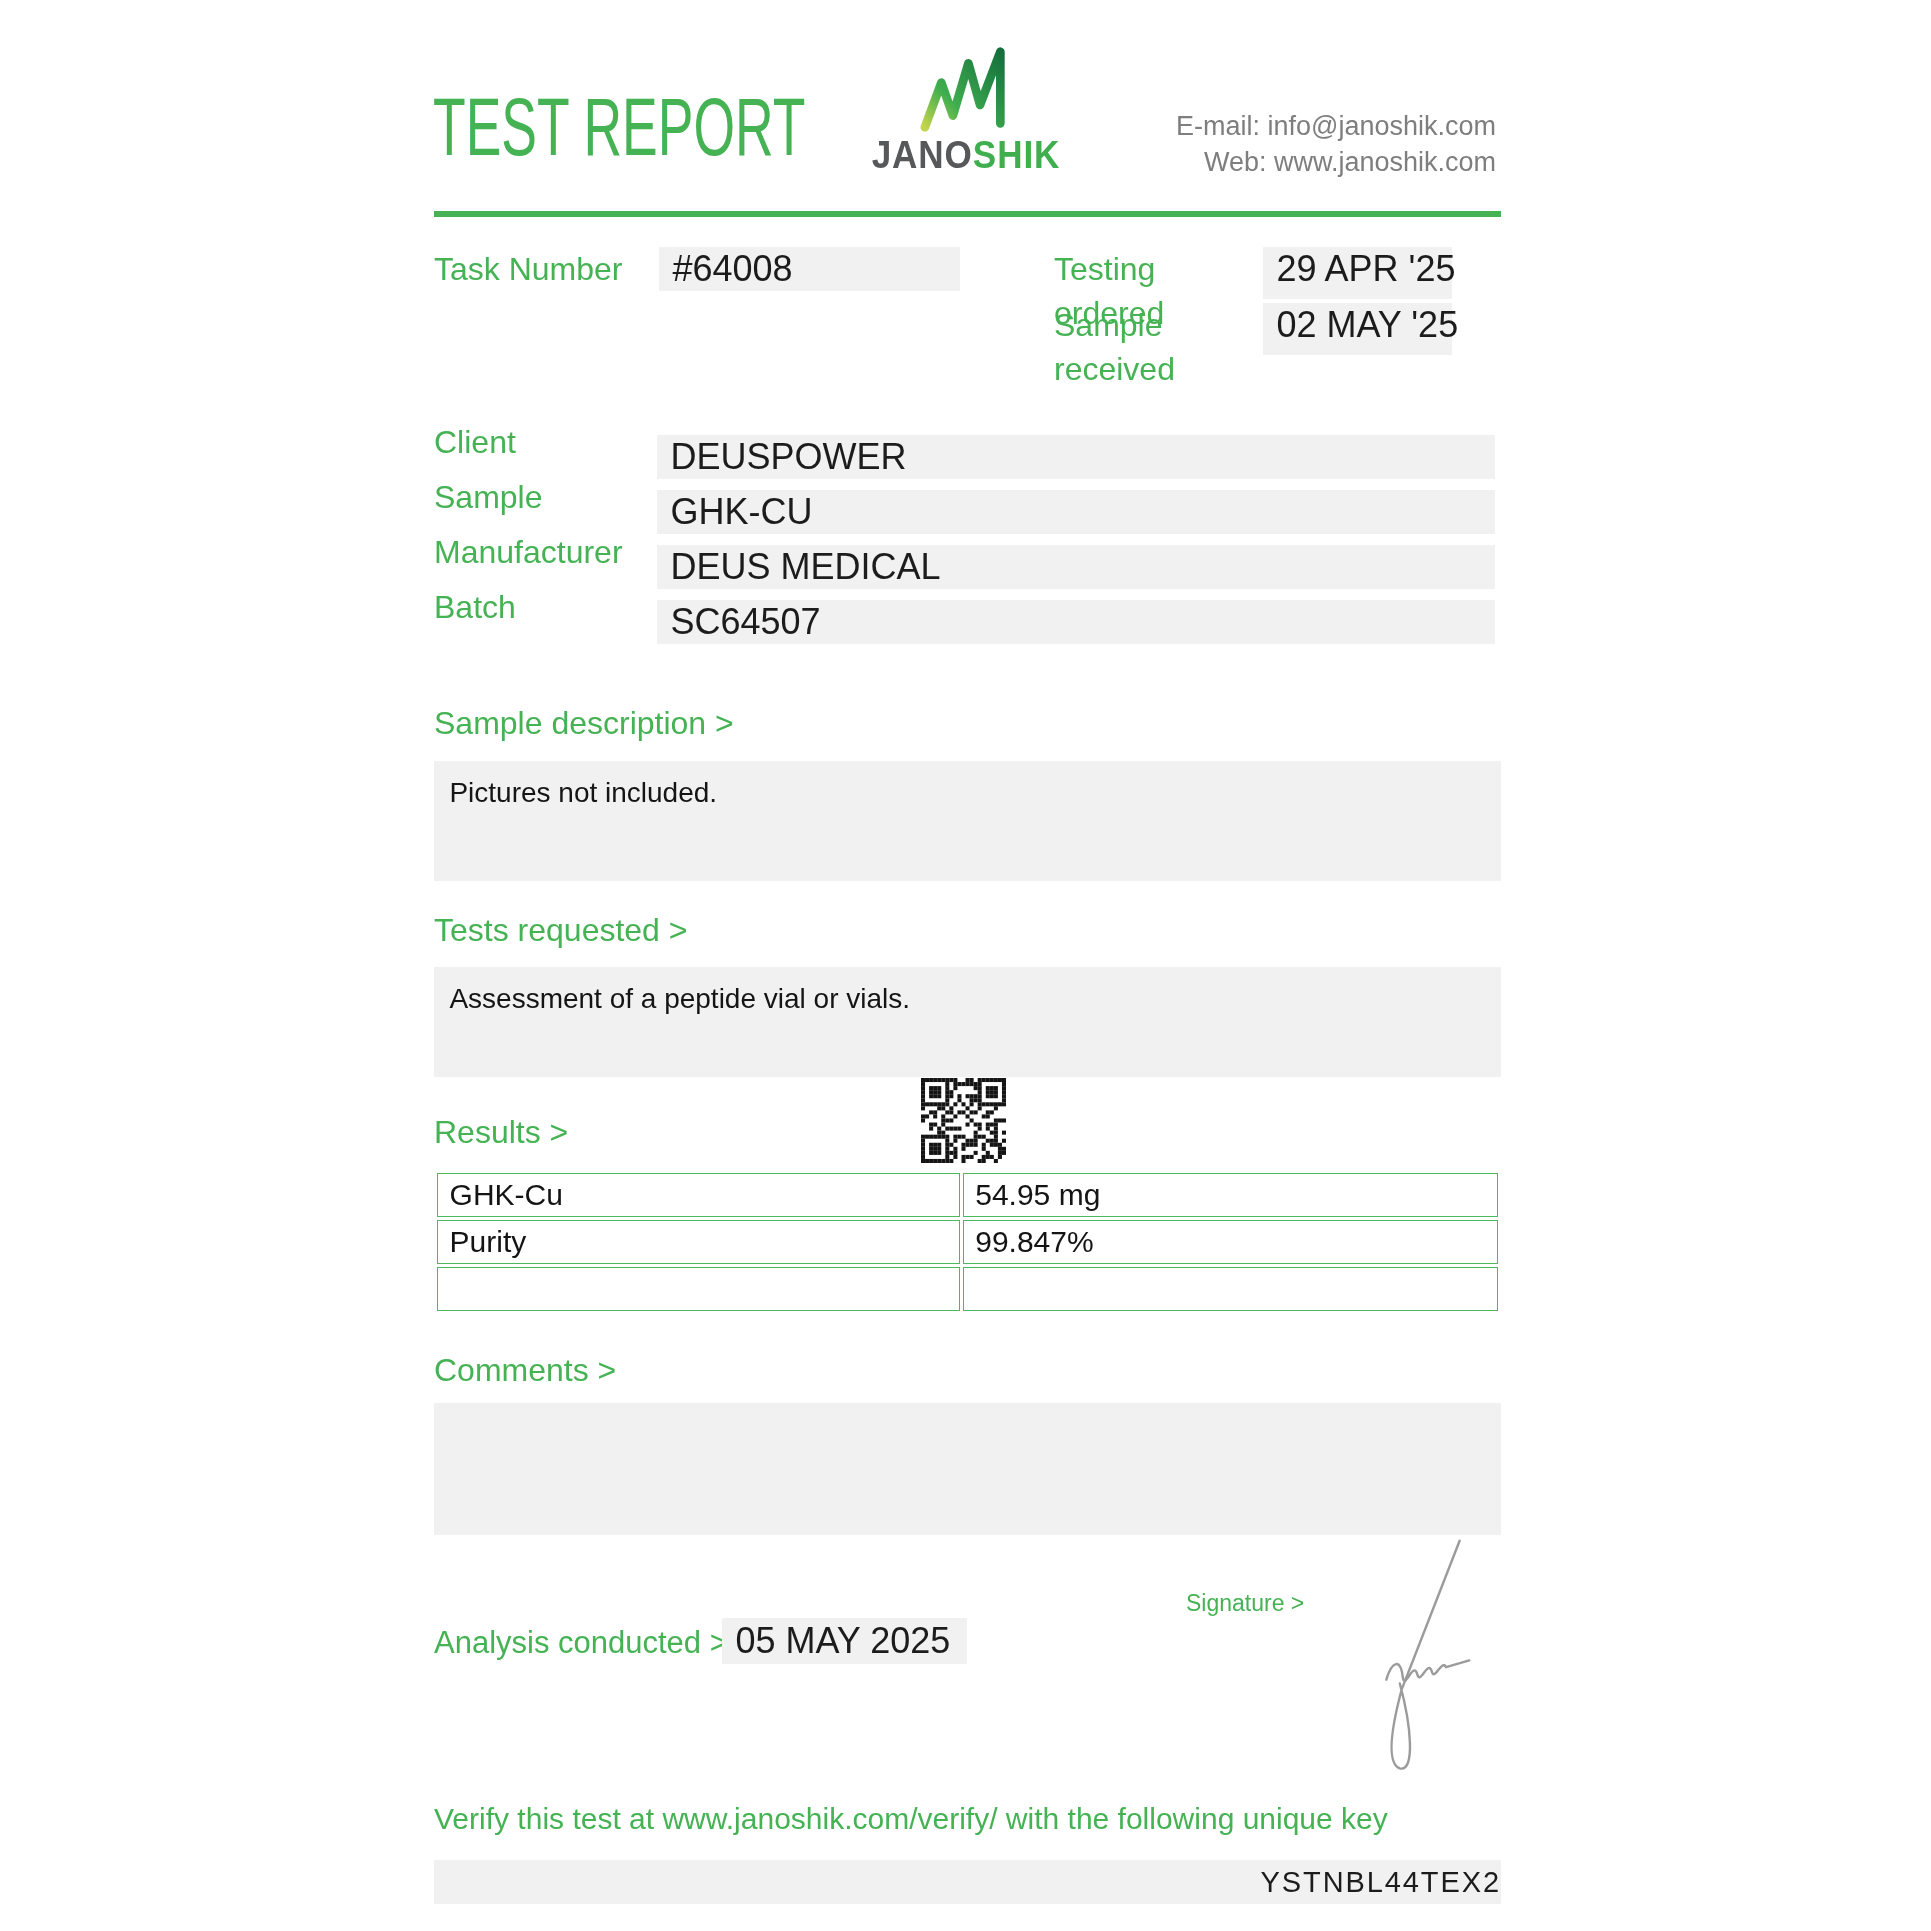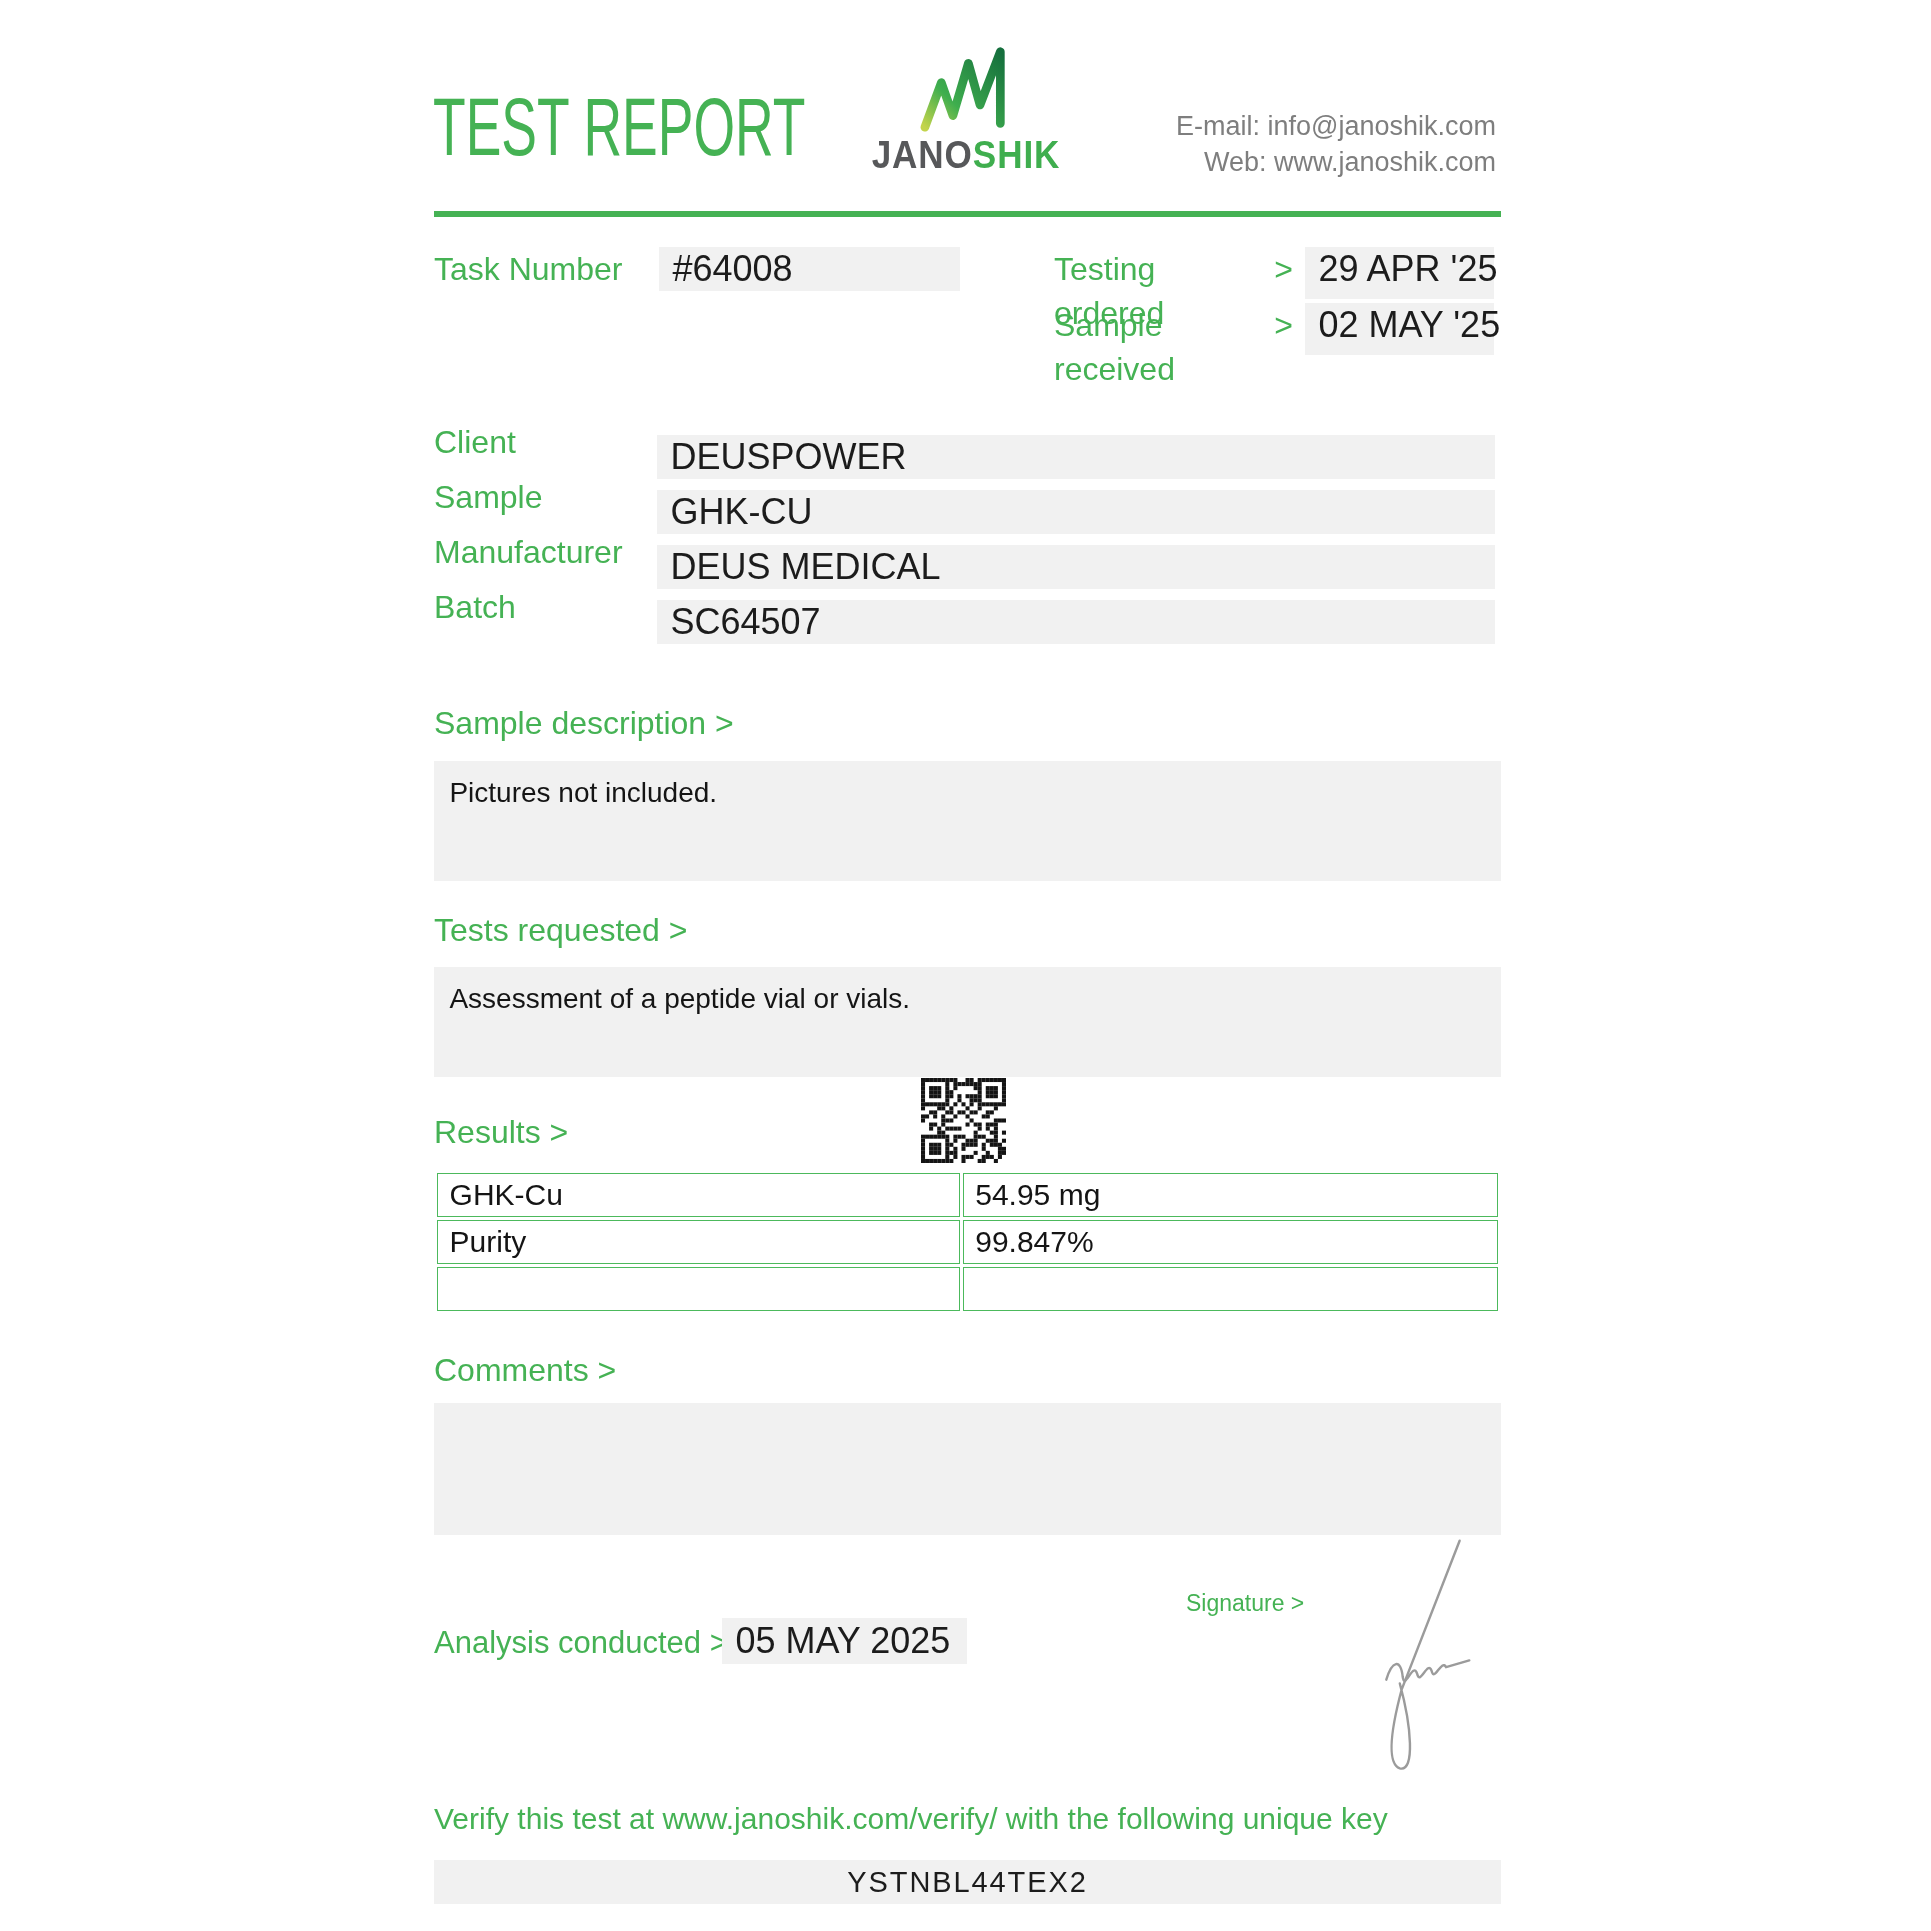--- a/index.html
+++ b/index.html
@@ -13,36 +13,36 @@
   #logo-text{left:821px;top:133px;width:290px;text-align:center;font-size:39px;font-weight:700;
              color:#57585a;letter-spacing:1px;transform:scaleX(.9);transform-origin:center;}
   #logo-text .green{color:#3fae4e;}
   #contact{left:1110px;top:108px;width:386px;text-align:right;font-size:27px;line-height:36px;color:#7e7e7e;}
   #divider{left:434px;top:211px;width:1067px;height:5.8px;background:var(--green);}
   .glabel{position:absolute;color:var(--green);font-size:32px;line-height:44px;white-space:nowrap;}
   .gbox{position:absolute;background:var(--boxgray);}
   .val{font-size:36px;line-height:44px;color:#1c1c1c;padding-left:13.5px;display:block;white-space:nowrap;}
   .daterow{position:absolute;left:1054px;width:239px;display:flex;justify-content:space-between;
            color:var(--green);font-size:32px;line-height:44px;}
-  .datebox{left:1305px;width:189px;height:52px;}
+  .datebox{left:1263px;width:189px;height:52px;}
   .frow-label{left:434px;}
   .fbox{left:657px;width:838px;height:44px;margin-top:15px;}
   .secbox{left:434px;width:1067px;background:var(--boxgray);padding:0;box-sizing:border-box;}
   .secbox .body{font-size:28px;line-height:35px;color:#151515;padding:13.5px 15.4px;}
   #qr{left:921px;top:1078px;width:85px;height:85px;}
   #res-table{position:absolute;left:434px;top:1170px;width:1067px;border-collapse:separate;border-spacing:3.9px;}
   #res-table td{border:1.9px solid var(--tablegreen);height:42px;font-size:30px;color:#141414;
                 padding:0 0 0 11.6px;background:#fff;white-space:nowrap;}
   #res-table td.c1{width:49.4%;}
   #res-table td.c2{width:50.6%;}
   #an-box{left:722px;top:1618px;width:245px;height:46px;}
   #an-box .val{font-size:36px;line-height:46px;}
   #sig{left:1359px;top:1533px;width:126px;height:247px;}
   #verify{left:434px;top:1802px;font-size:30px;color:var(--green);white-space:nowrap;}
-  #key-box{left:434px;top:1860px;width:1067px;height:44px;text-align:center;}
+  #key-box{left:434px;top:1860px;width:1067px;height:44px;text-align:right;}
   #key-box .val{padding:0;font-size:29px;letter-spacing:1.9px;line-height:44px;}
 </style>
 </head>
 <body>
 
 <div class="page">
 
   <div id="title" class="abs">TEST REPORT</div>
 
   <svg id="logo-icon" class="abs" viewBox="0 0 100 92">

